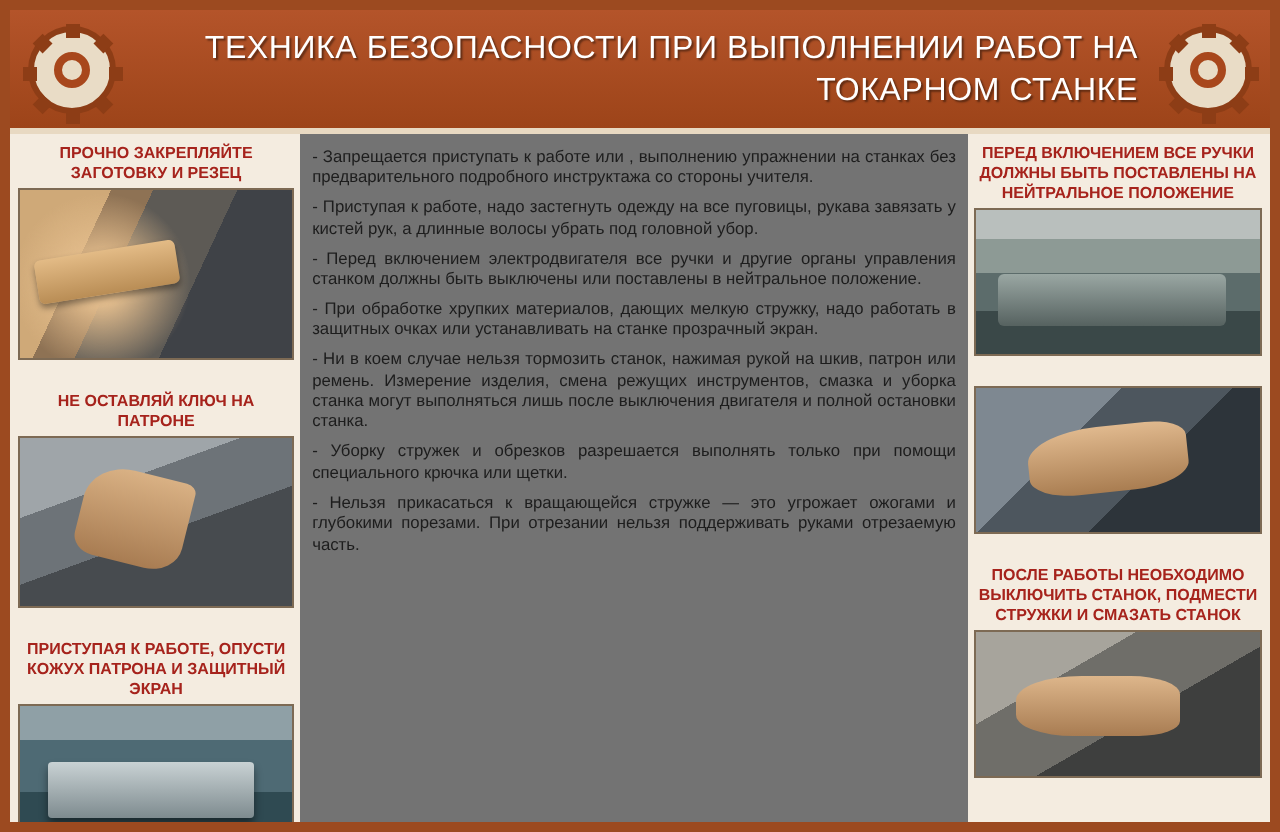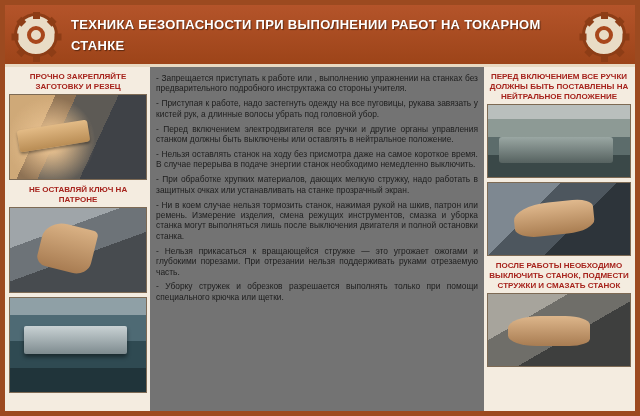--- a/index.html
+++ b/index.html
@@ -32,24 +32,24 @@
     background: #ad4f22;
     background: linear-gradient(#b4542a, #9d4419);
     display: flex;
     align-items: center;
     justify-content: center;
     box-sizing: border-box;
     border-bottom: 3px solid #e8d9c2;
   }
   .header-title {
     color: #ffffff;
-    font-weight: bold;
-    font-size: 13px;
+    font-weight: normal;
+    font-size: 16px;
     line-height: 21px;
-    text-align: left;
+    text-align: right;
     letter-spacing: 0.3px;
     text-shadow: 1px 1px 1px rgba(0,0,0,.45);
     padding: 0 66px;
   }
   .gear {
     position: absolute;
     top: 8px;
     width: 44px;
     height: 44px;
     border-radius: 50%;
@@ -91,21 +91,21 @@
   }
   .col {
     box-sizing: border-box;
   }
   .col-left  { width: 146px; padding: 4px 3px 3px 4px; }
   .col-mid   { width: 336px; padding: 6px 6px 2px 6px; background: #737373; }
   .col-right { width: 152px; padding: 4px 4px 3px 3px; }
 
   
   .panel {
-    margin-bottom: 4px;
+    margin-bottom: 15px;
   }
   .cap {
     color: #a6231c;
     font-weight: bold;
     font-size: 8px;
     line-height: 10px;
     text-align: center;
     text-transform: uppercase;
     padding: 1px 2px 2px 2px;
   }
@@ -268,35 +268,35 @@
         <div class="cap">ПРОЧНО ЗАКРЕПЛЯЙТЕ ЗАГОТОВКУ И РЕЗЕЦ</div>
         <div class="photo ph-chuck"></div>
       </div>
 
       <div class="panel">
         <div class="cap">НЕ ОСТАВЛЯЙ КЛЮЧ НА ПАТРОНЕ</div>
         <div class="photo ph-key"></div>
       </div>
 
       <div class="panel">
+        <div class="cap">ПРИСТУПАЯ К РАБОТЕ, ОПУСТИ КОЖУХ ПАТРОНА И ЗАЩИТНЫЙ ЭКРАН</div>
         <div class="photo ph-lathe tall"></div>
       </div>
 
     </div>
 
     <div class="col col-mid">
       <div class="rules">
         <p>- Запрещается приступать к работе или , выполнению упражнении на станках без предварительного подробного инструктажа со стороны учителя.</p>
         <p>- Приступая к работе, надо застегнуть одежду на все пуговицы, рукава завязать у кистей рук, а длинные волосы убрать под головной убор.</p>
-        <p>- Перед включением электродвигателя все ручки и другие органы управления станком должны быть выключены или оставлять в нейтральное положение.</p>
-        <p>- Нельзя оставлять станок на ходу без присмотра даже на самое короткое время. В случае перерыва в подаче энергии станок необходимо немедленно выключить.</p>
+        <p>- Перед включением электродвигателя все ручки и другие органы управления станком должны быть выключены или поставлены в нейтральное положение.</p>
         <p>- При обработке хрупких материалов, дающих мелкую стружку, надо работать в защитных очках или устанавливать на станке прозрачный экран.</p>
         <p>- Ни в коем случае нельзя тормозить станок, нажимая рукой на шкив, патрон или ремень. Измерение изделия, смена режущих инструментов, смазка и уборка станка могут выполняться лишь после выключения двигателя и полной остановки станка.</p>
+        <p>- Уборку стружек и обрезков разрешается выполнять только при помощи специального крючка или щетки.</p>
         <p>- Нельзя прикасаться к вращающейся стружке — это угрожает ожогами и глубокими порезами. При отрезании нельзя поддерживать руками отрезаемую часть.</p>
-        <p>- Уборку стружек и обрезков разрешается выполнять только при помощи специального крючка или щетки.</p>
       </div>
     </div>
 
     <div class="col col-right">
 
       <div class="panel">
         <div class="cap">ПЕРЕД ВКЛЮЧЕНИЕМ ВСЕ РУЧКИ ДОЛЖНЫ БЫТЬ ПОСТАВЛЕНЫ НА НЕЙТРАЛЬНОЕ ПОЛОЖЕНИЕ</div>
         <div class="photo ph-machine short"></div>
       </div>
 

